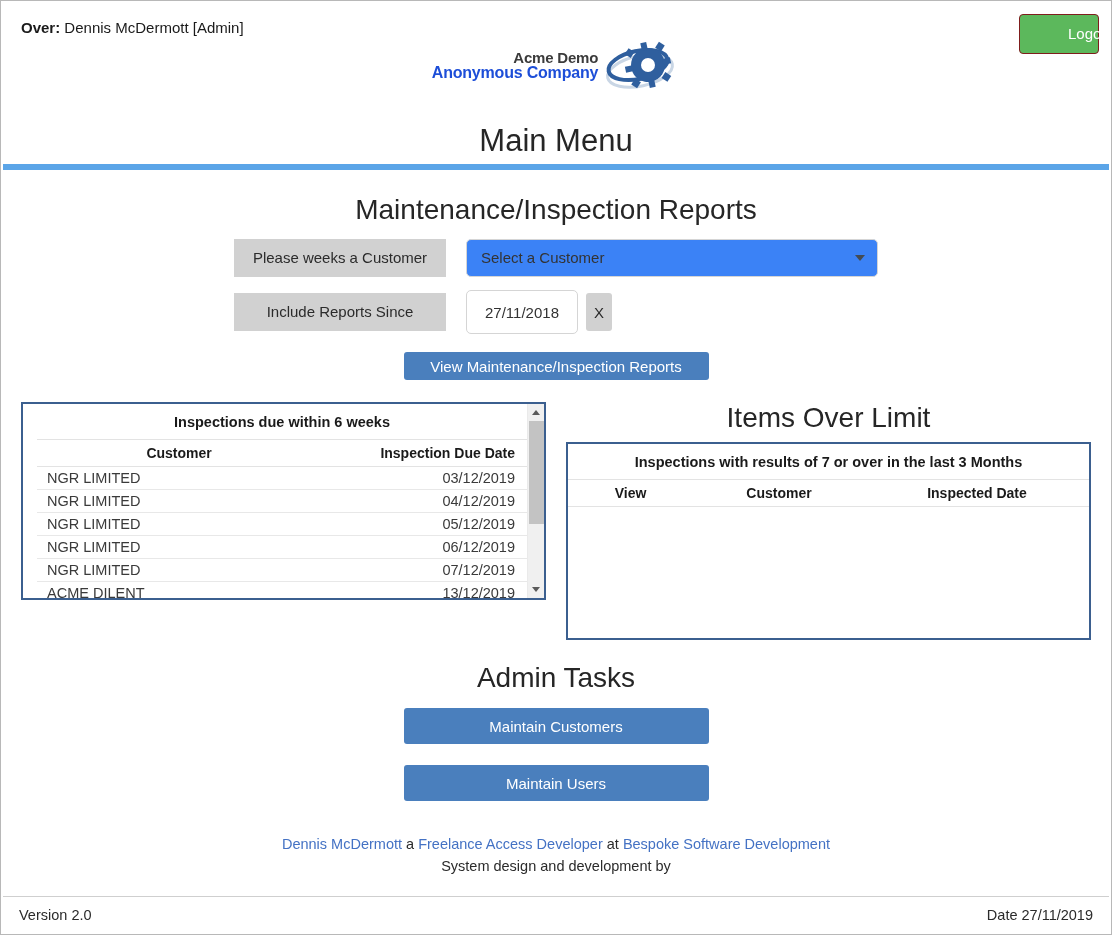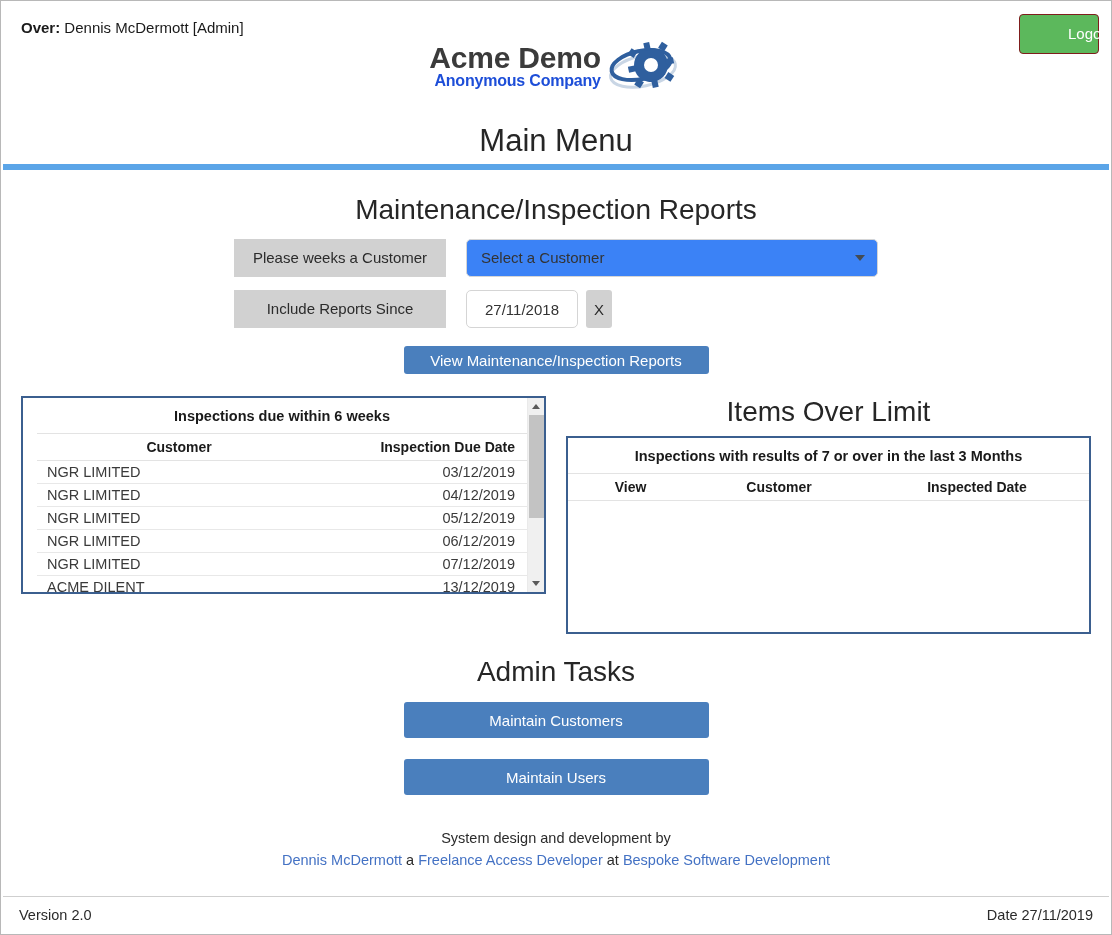--- a/index.html
+++ b/index.html
@@ -53,21 +53,21 @@
     justify-content: center;
     align-items: flex-start;
   }
   .logo {
     display: flex;
     align-items: center;
     gap: 6px;
   }
   .logo-text { text-align: right; line-height: 1.05; }
   .logo-title {
-    font-size: 30px;
+    font-size: 15px;
     font-weight: bold;
     color: #3b3b3b;
     letter-spacing: -0.2px;
     text-align: right;
   }
   .logo-sub {
     font-size: 16px;
     font-weight: bold;
     color: #1d4ed8;
     letter-spacing: -0.2px;
@@ -131,21 +131,21 @@
   }
   .caret {
     position: absolute;
     right: 12px; top: 15px;
     width: 0; height: 0;
     border-left: 5px solid transparent;
     border-right: 5px solid transparent;
     border-top: 6px solid #444b53;
   }
   .date-input {
-    width: 112px; height: 38px;
+    width: 112px; height: 44px;
     background: #ffffff;
     border: 1px solid #d5d5d5;
     border-radius: 5px;
     font-size: 15px;
     color: #333333;
     text-align: center;
     font-family: "Liberation Sans", sans-serif;
     padding: 0;
   }
   .clear-btn {
@@ -416,24 +416,24 @@
     </div>
   </div>
 
   <div>
     <div class="section-h" id="admin-heading">Admin Tasks</div>
     <button class="primary-btn admin-btn" id="maintain-customers-button">Maintain Customers</button>
     <button class="primary-btn admin-btn" id="maintain-users-button">Maintain Users</button>
   </div>
 
   <div class="footer">
-    <div>System design and development by</div>
     <div>
       <a>Dennis McDermott</a><span> a </span><a>Freelance Access Developer</a><span> at </span><a>Bespoke Software Development</a>
     </div>
+    <div>System design and development by</div>
   </div>
 
   <div class="status-bar">
     <span>Version 2.0</span>
     <span>Date 27/11/2019</span>
   </div>
 
 </div>
 
 </body></html>

